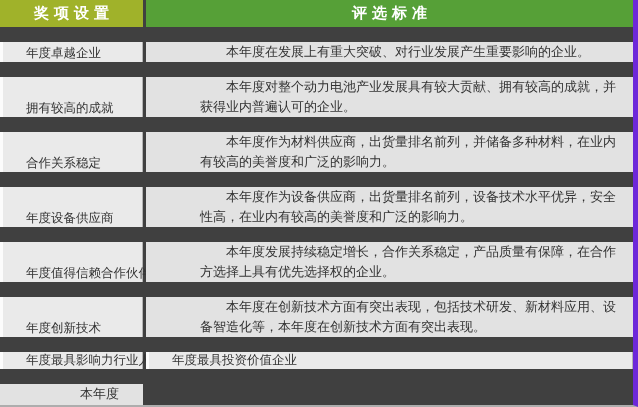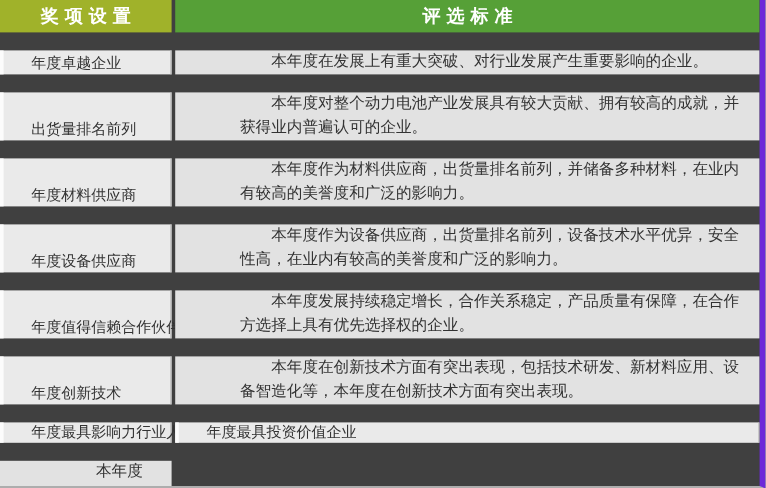--- a/index.html
+++ b/index.html
@@ -71,28 +71,28 @@
   <div class="header-cell right">评选标准</div>
 
   <div class="cell award">
     <span>年度卓越企业</span>
   </div>
   <div class="cell criteria">
     <p>本年度在发展上有重大突破、对行业发展产生重要影响的企业。</p>
   </div>
 
   <div class="cell award">
-    <span>出货量排名前列</span>
+    <span>拥有较高的成就</span>
   </div>
   <div class="cell criteria">
     <p>本年度对整个动力电池产业发展具有较大贡献、拥有较高的成就，并获得业内普遍认可的企业。</p>
   </div>
 
   <div class="cell award">
-    <span>年度材料供应商</span>
+    <span>合作关系稳定</span>
   </div>
   <div class="cell criteria">
     <p>本年度作为材料供应商，出货量排名前列，并储备多种材料，在业内有较高的美誉度和广泛的影响力。</p>
   </div>
 
   <div class="cell award">
     <span>年度设备供应商</span>
   </div>
   <div class="cell criteria">
     <p>本年度作为设备供应商，出货量排名前列，设备技术水平优异，安全性高，在业内有较高的美誉度和广泛的影响力。</p>

